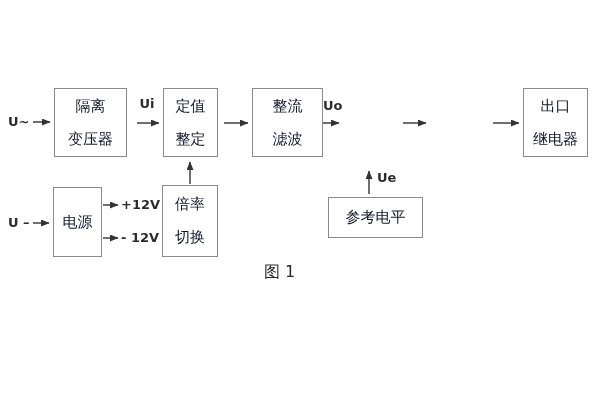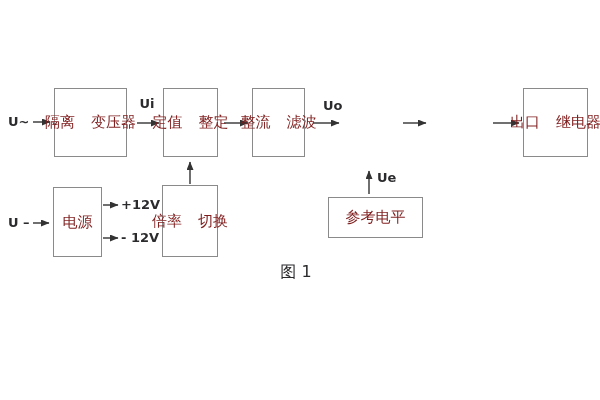--- a/index.html
+++ b/index.html
@@ -2,28 +2,28 @@
 <html><head>
 <meta charset="utf-8">
 <style>
   html,body{margin:0;padding:0;background:#fff;}
   #canvas{
     position:relative;width:600px;height:400px;background:#ffffff;overflow:hidden;
     font-family:"DejaVu Sans","Liberation Sans",sans-serif;color:#2b2b2e;
   }
   .box{
     position:absolute;box-sizing:border-box;border:1px solid #8a8a8a;background:#ffffff;
-    display:flex;flex-direction:row;align-items:center;justify-content:center;gap:16px;
-    font-size:15px;line-height:17px;color:#7f1d1d;text-align:center;white-space:nowrap;
+    display:flex;flex-direction:column;align-items:center;justify-content:center;gap:16px;
+    font-size:15px;line-height:17px;color:#0f172a;text-align:center;white-space:nowrap;
   }
   .siglabel{
     position:absolute;font-size:13px;line-height:18px;font-weight:600;color:#2b2b2e;white-space:nowrap;
   }
   .caption{
-    position:absolute;font-size:16px;line-height:18px;font-weight:500;color:#2b2b2e;text-align:center;
+    position:absolute;font-size:16px;line-height:18px;font-weight:500;color:#2b2b2e;text-align:left;
   }
   svg.wires{position:absolute;left:0;top:0;pointer-events:none;}
 </style>
 </head>
 <body>
 
 <div id="canvas">
 
   <svg class="wires" width="600" height="400" viewBox="0 0 600 400">
     <defs>
@@ -47,21 +47,21 @@
   </svg>
 
   <div class="box" style="left:54px;top:88px;width:73px;height:69px">
     <span>隔离</span>
     <span>变压器</span>
   </div>
   <div class="box" style="left:163px;top:88px;width:55px;height:69px">
     <span>定值</span>
     <span>整定</span>
   </div>
-  <div class="box" style="left:252px;top:88px;width:53px;height:69px">
+  <div class="box" style="left:252px;top:88px;width:71px;height:69px">
     <span>整流</span>
     <span>滤波</span>
   </div>
   <div class="box" style="left:523px;top:88px;width:65px;height:69px">
     <span>出口</span>
     <span>继电器</span>
   </div>
 
   <div class="box" style="left:53px;top:187px;width:49px;height:70px">
     <span>电源</span>

